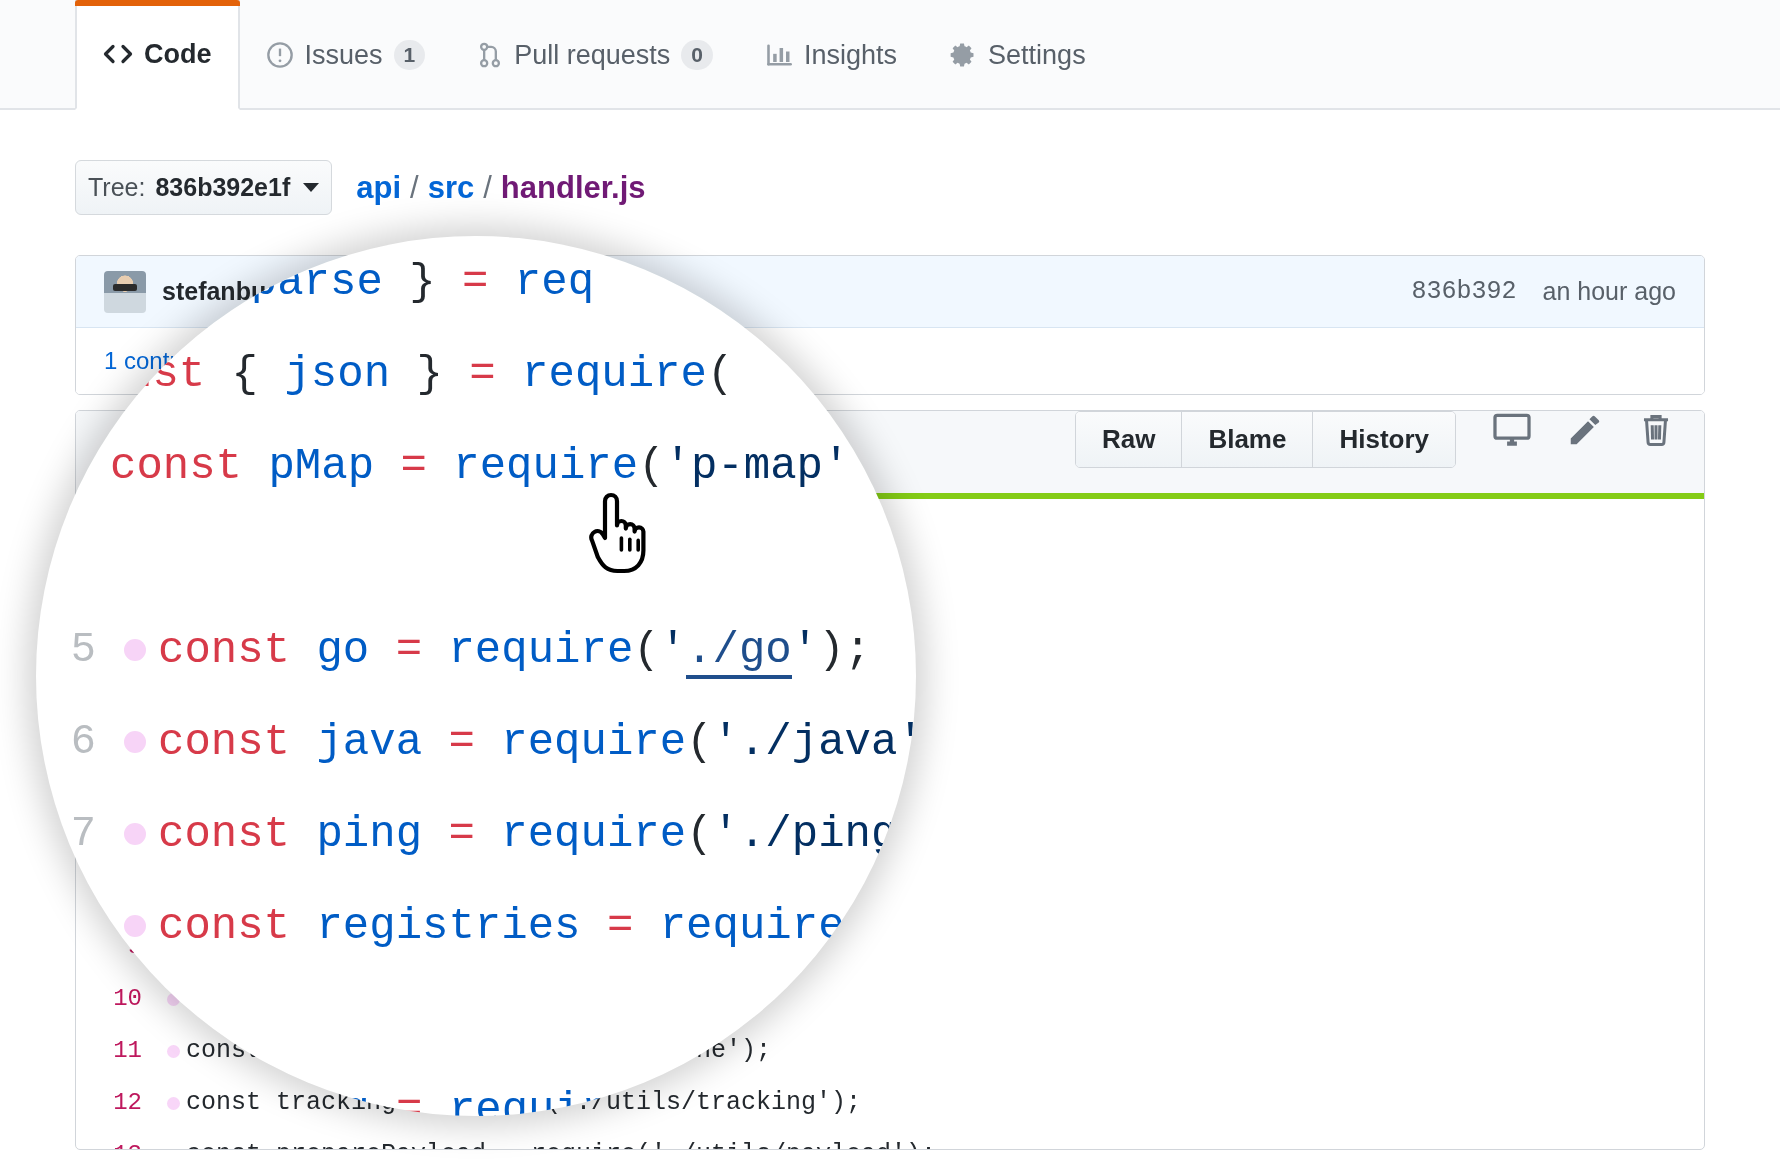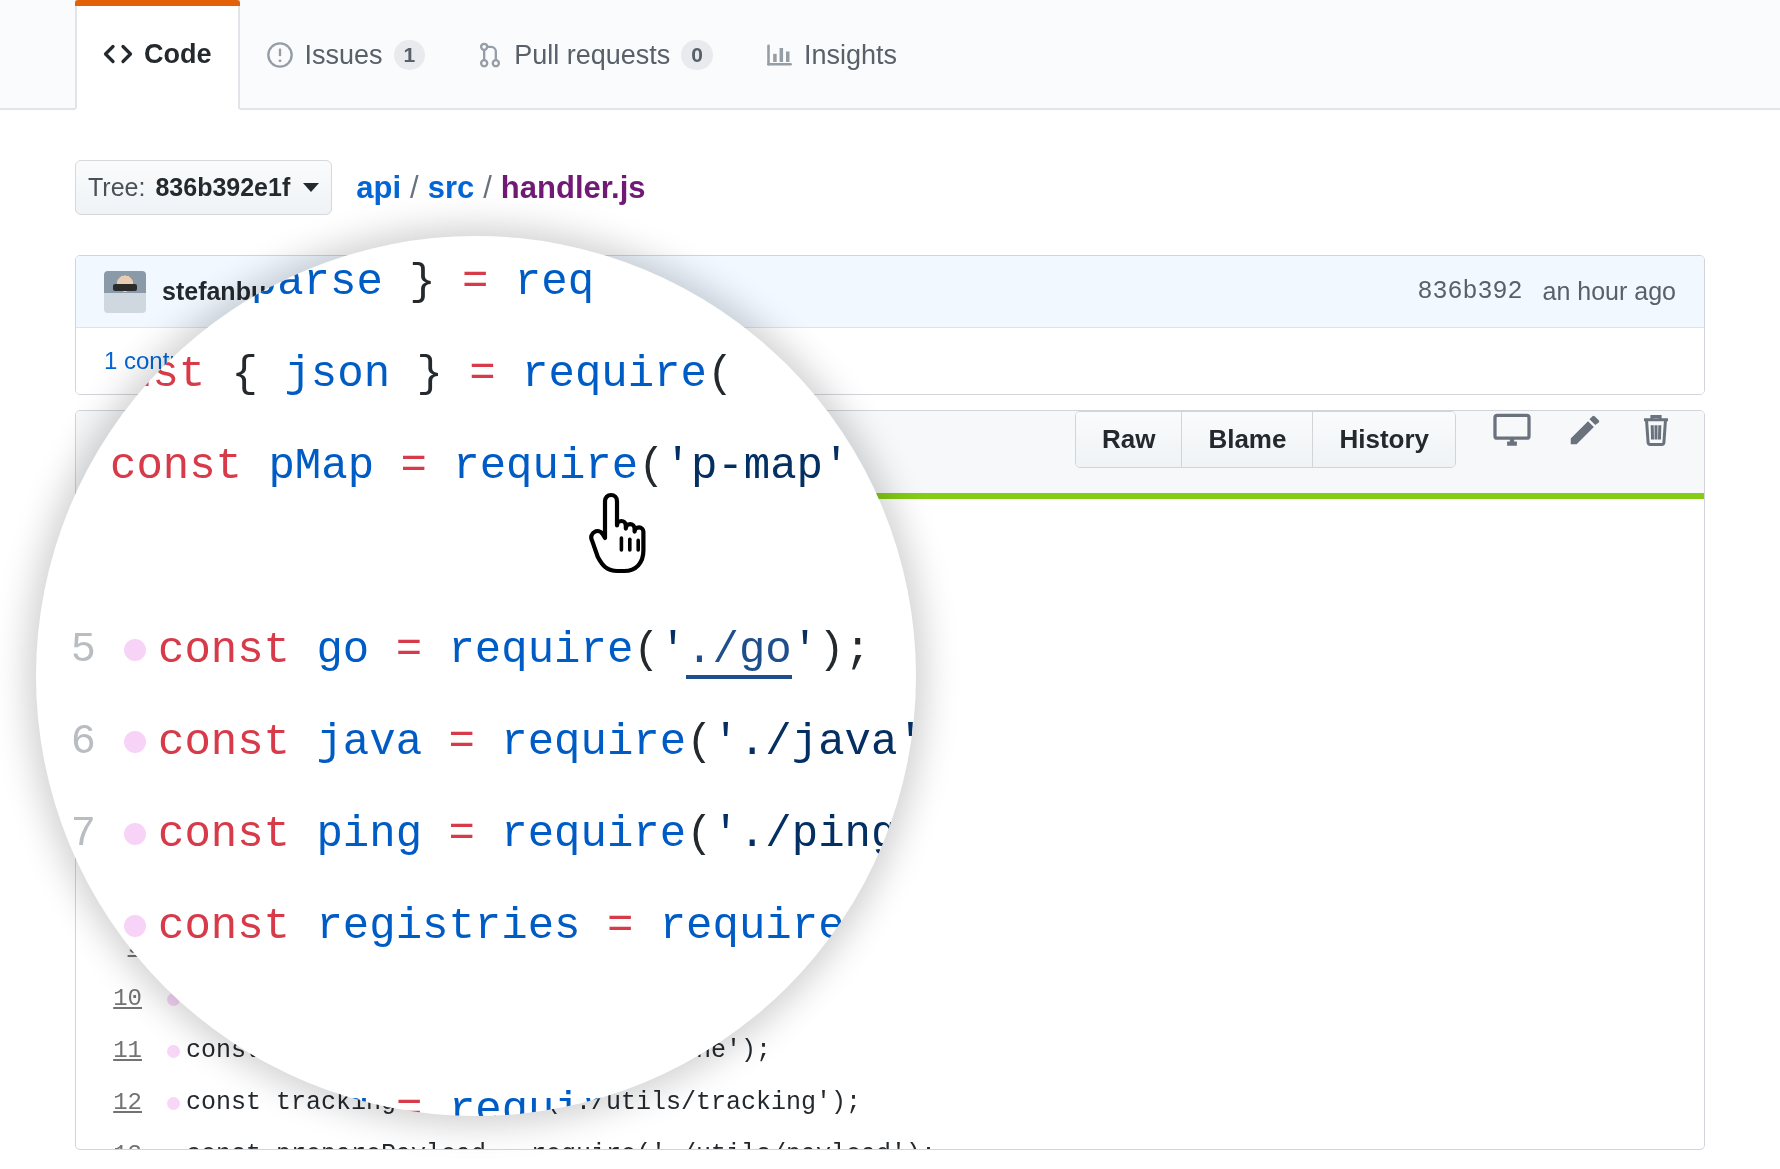--- a/index.html
+++ b/index.html
@@ -160,21 +160,21 @@
     width: 24px; height: 7px;
     background: #2b2b2b;
     border-radius: 2px;
   }
   .commit-author { font-size: 25px; font-weight: bold; color: #24292e; cursor: pointer; }
   .commit-spacer { flex: 1; }
   .commit-sha {
     font-family: "Liberation Mono", monospace;
     font-size: 25px;
     color: #586069;
-    margin-right: 20px;
+    margin-right: 26px;
     cursor: pointer;
   }
   .commit-time { font-size: 25px; color: #586069; }
   .contrib-row {
     height: 66px;
     display: flex;
     align-items: center;
     padding: 0 28px;
     background: #ffffff;
   }
@@ -225,25 +225,24 @@
     font-family: "Liberation Mono", monospace;
     font-size: 25px;
     line-height: 52px;
     padding-top: 6px;
   }
   .cline { display: flex; height: 52px; align-items: center; }
   .lnum {
     width: 84px;
     text-align: right;
     padding-right: 18px;
-    color: #737373;
+    color: #be185d;
     font-size: 24px;
     flex: none;
     user-select: none;
-    text-decoration: underline;
   }
   .dot { width: 26px; flex: none; display: flex; align-items: center; justify-content: center; }
   .dot span {
     width: 13px; height: 13px;
     border-radius: 50%;
     background: #f8d6f8;
     display: inline-block;
   }
   .ctext { white-space: pre; color: #24292e; }
 
@@ -349,20 +348,29 @@
               <line x1="3" y1="3" x2="3" y2="19"></line>
               <line x1="3" y1="19" x2="22" y2="19"></line>
               <rect x="7" y="10" width="3" height="7" fill="currentColor" stroke="none"></rect>
               <rect x="12.5" y="5" width="3" height="12" fill="currentColor" stroke="none"></rect>
               <rect x="18" y="8" width="3" height="9" fill="currentColor" stroke="none"></rect>
             </svg>
         </span>
         <span>Insights</span>
       </div>
 
+      <div class="tab">
+        <span class="ticon">
+          <svg width="28" height="28" viewBox="0 0 24 24" fill="currentColor">
+              <path d="M12 8.3a3.7 3.7 0 1 0 0 7.4 3.7 3.7 0 0 0 0-7.4zm0 5.6a1.9 1.9 0 1 1 0-3.8 1.9 1.9 0 0 1 0 3.8z"></path>
+              <path d="M21 13.6v-3.2l-2.4-.5a7 7 0 0 0-.7-1.7l1.4-2-2.3-2.3-2 1.4a7 7 0 0 0-1.7-.7L12.8 2.2H9.6L9.1 4.6a7 7 0 0 0-1.7.7l-2-1.4L3.1 6.2l1.4 2a7 7 0 0 0-.7 1.7l-2.4.5v3.2l2.4.5c.16.6.4 1.17.7 1.7l-1.4 2 2.3 2.3 2-1.4c.53.3 1.1.54 1.7.7l.5 2.4h3.2l.5-2.4c.6-.16 1.17-.4 1.7-.7l2 1.4 2.3-2.3-1.4-2c.3-.53.54-1.1.7-1.7l2.4-.5z"></path>
+            </svg>
+        </span>
+        <span>Settings</span>
+      </div>
 
     </div>
   </nav>
 
   <div class="file-head">
     <div class="tree-btn">
       <span class="lbl">Tree:</span>
       <span class="sha">836b392e1f</span>
       <span class="caret"></span>
     </div>

